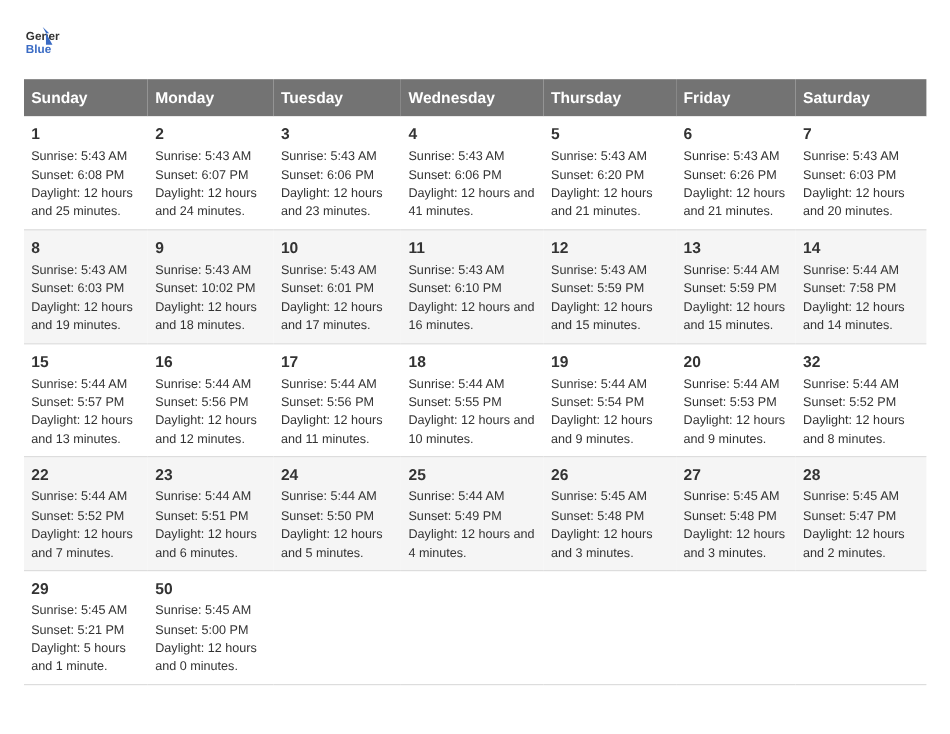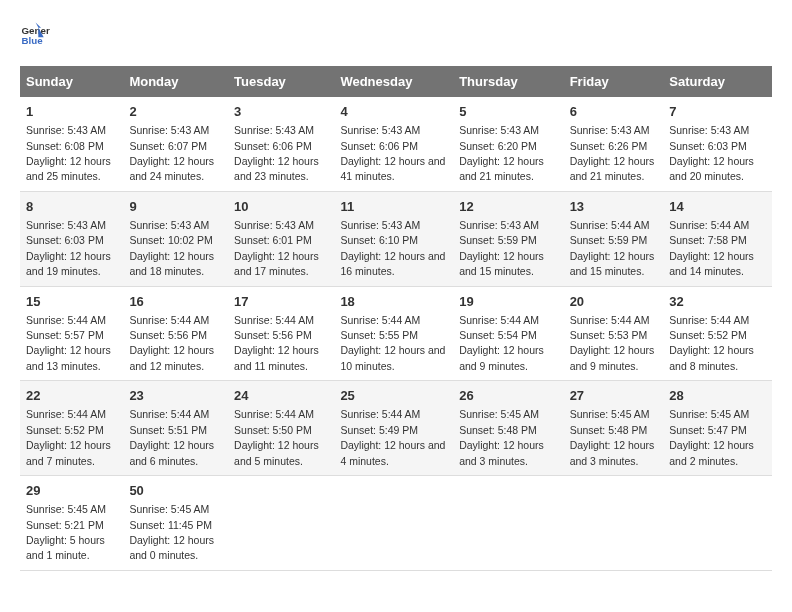--- a/index.html
+++ b/index.html
@@ -149,21 +149,21 @@
         <td><span class="day-num">22</span><span class="day-info">Sunrise: 5:44 AM</span><br><span class="day-info">Sunset: 5:52 PM</span><br><span class="day-info">Daylight: 12 hours and 7 minutes.</span></td>
         <td><span class="day-num">23</span><span class="day-info">Sunrise: 5:44 AM</span><br><span class="day-info">Sunset: 5:51 PM</span><br><span class="day-info">Daylight: 12 hours and 6 minutes.</span></td>
         <td><span class="day-num">24</span><span class="day-info">Sunrise: 5:44 AM</span><br><span class="day-info">Sunset: 5:50 PM</span><br><span class="day-info">Daylight: 12 hours and 5 minutes.</span></td>
         <td><span class="day-num">25</span><span class="day-info">Sunrise: 5:44 AM</span><br><span class="day-info">Sunset: 5:49 PM</span><br><span class="day-info">Daylight: 12 hours and 4 minutes.</span></td>
         <td><span class="day-num">26</span><span class="day-info">Sunrise: 5:45 AM</span><br><span class="day-info">Sunset: 5:48 PM</span><br><span class="day-info">Daylight: 12 hours and 3 minutes.</span></td>
         <td><span class="day-num">27</span><span class="day-info">Sunrise: 5:45 AM</span><br><span class="day-info">Sunset: 5:48 PM</span><br><span class="day-info">Daylight: 12 hours and 3 minutes.</span></td>
         <td><span class="day-num">28</span><span class="day-info">Sunrise: 5:45 AM</span><br><span class="day-info">Sunset: 5:47 PM</span><br><span class="day-info">Daylight: 12 hours and 2 minutes.</span></td>
       </tr>
       <tr>
         <td><span class="day-num">29</span><span class="day-info">Sunrise: 5:45 AM</span><br><span class="day-info">Sunset: 5:21 PM</span><br><span class="day-info">Daylight: 5 hours and 1 minute.</span></td>
-        <td><span class="day-num">50</span><span class="day-info">Sunrise: 5:45 AM</span><br><span class="day-info">Sunset: 11:45 PM</span><br><span class="day-info">Daylight: 12 hours and 0 minutes.</span></td>
+        <td><span class="day-num">50</span><span class="day-info">Sunrise: 5:45 AM</span><br><span class="day-info">Sunset: 5:00 PM</span><br><span class="day-info">Daylight: 12 hours and 0 minutes.</span></td>
         <td class="empty-cell"></td>
         <td class="empty-cell"></td>
         <td class="empty-cell"></td>
         <td class="empty-cell"></td>
         <td class="empty-cell"></td>
       </tr>
     </tbody>
 </table>
 
 </body></html>

